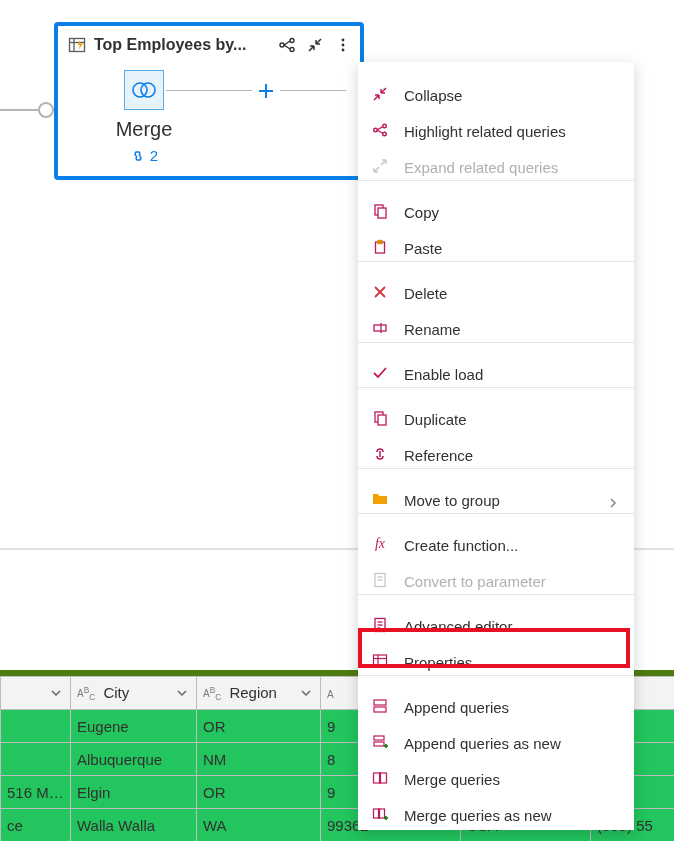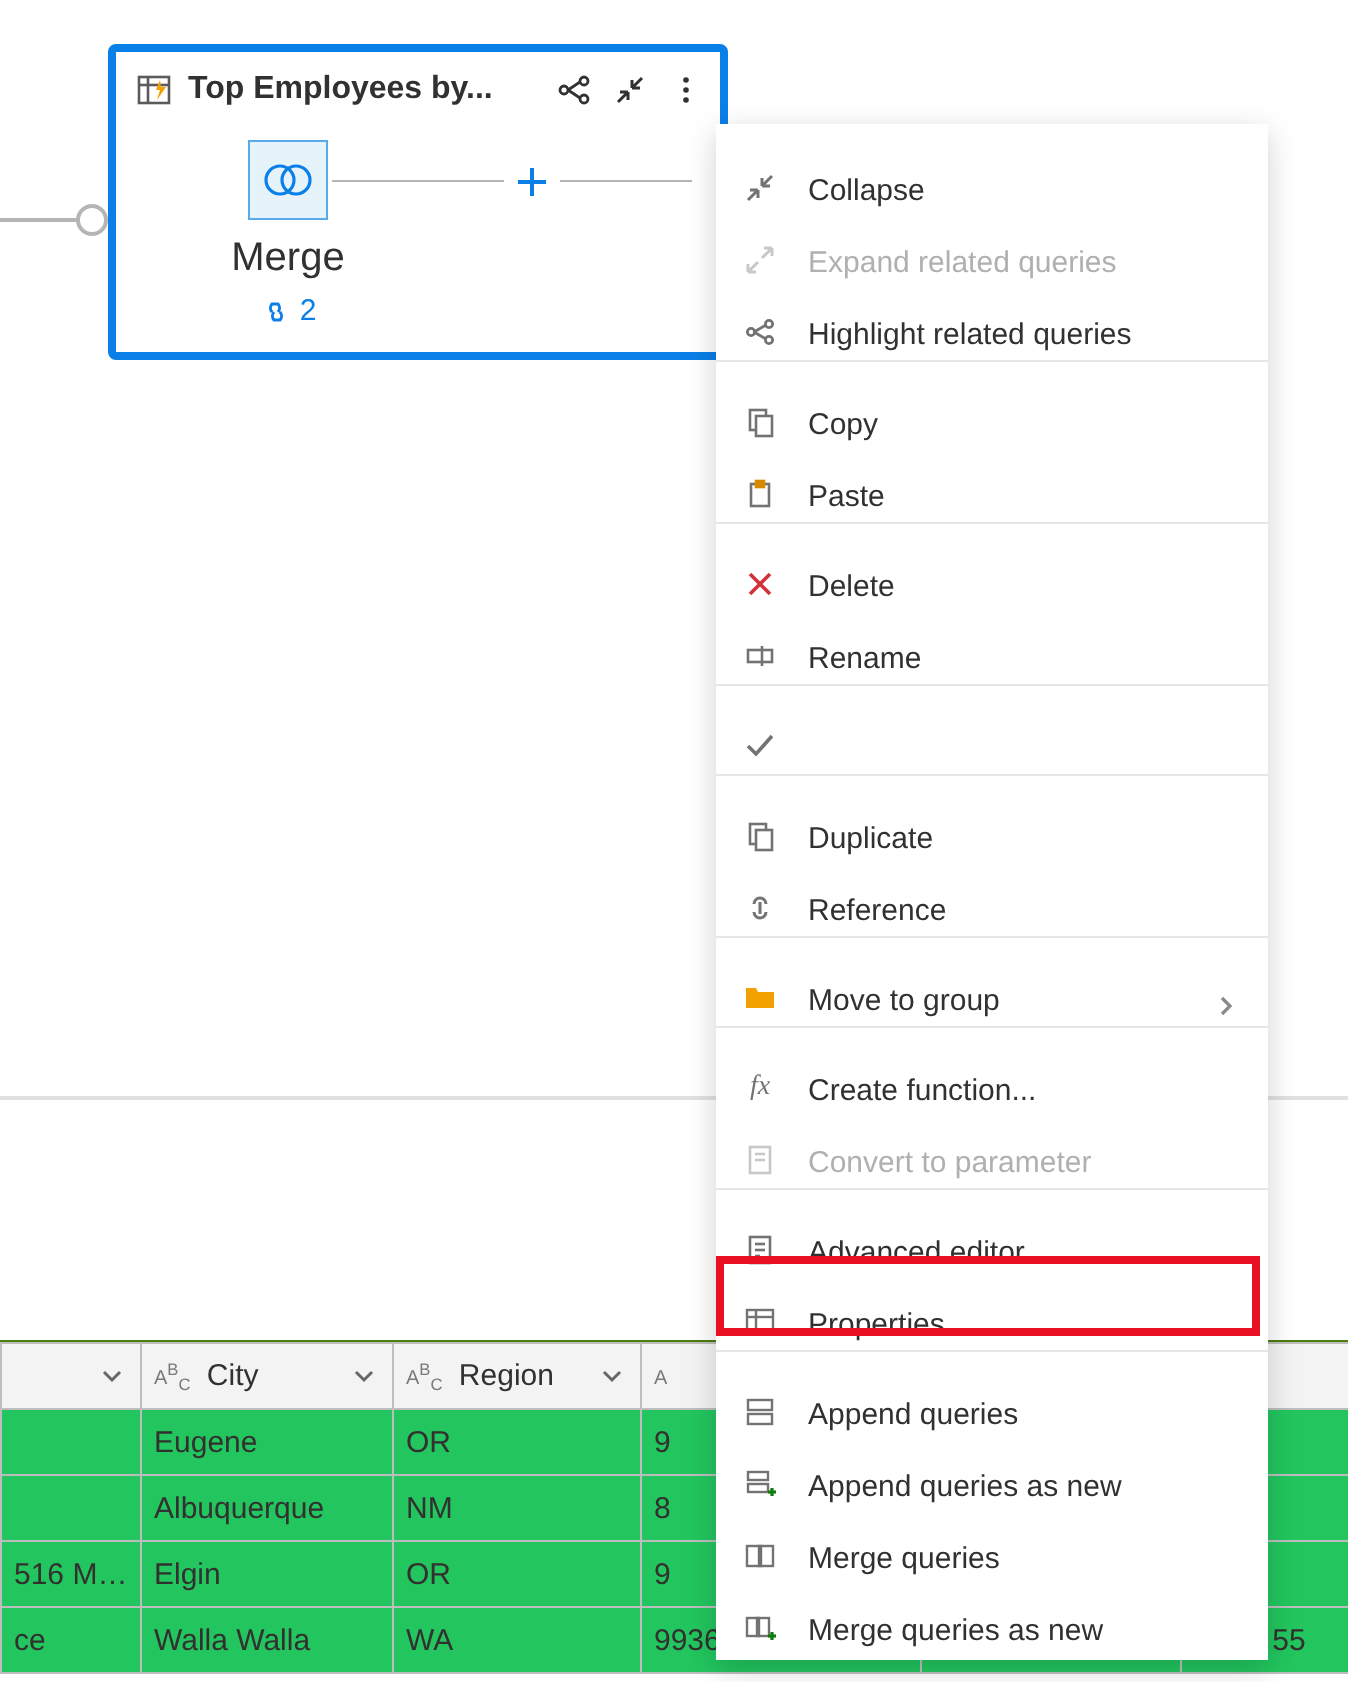--- a/index.html
+++ b/index.html
@@ -122,21 +122,21 @@
     height: 2px;
     background: #e0e0e0;
   }
 
   
   .grid {
     position: absolute;
     left: 0;
     top: 670px;
     width: 674px;
-    border-top: 1px solid #4d7c0f;
+    border-top: 6px solid #4d7c0f;
     font-size: 15px;
     background: #f7f7f7;
   }
   .grid table {
     border-collapse: collapse;
     width: 100%;
     table-layout: fixed;
   }
   .grid th, .grid td {
     border: 1px solid #bdbdbd;
@@ -182,21 +182,21 @@
     height: 36px;
     padding: 0 16px 0 12px;
     gap: 14px;
     font-size: 15px;
     cursor: default;
   }
   .ctx-item .ic {
     width: 20px; height: 20px;
     display: flex; align-items: center; justify-content: center;
     flex-shrink: 0;
-    color: #737373;
+    color: #be185d;
   }
   .ctx-item .lbl { flex: 1; }
   .ctx-item.disabled { color: #b0b0b0; }
   .ctx-item.disabled .ic { color: #c8c8c8; }
   .ctx-sep {
     height: 1px;
     background: #e5e5e5;
     margin: 4px 0;
   }
   .ctx-item .chev {
@@ -368,41 +368,41 @@
 
   <div class="ctx-item">
     <span class="ic">
         <svg width="16" height="16" viewBox="0 0 16 16" fill="none" stroke="currentColor" stroke-width="1.5">
           <path d="M2 14 L7 9 M7 9 L7 13 M7 9 L3 9"></path>
           <path d="M14 2 L9 7 M9 7 L9 3 M9 7 L13 7"></path>
         </svg>
       </span>
     <span class="lbl">Collapse</span>
   </div>
-  <div class="ctx-item disabled">
-    <span class="ic">
-        <svg width="16" height="16" viewBox="0 0 16 16" fill="none" stroke="currentColor" stroke-width="1.5">
-          <path d="M9 7 L14 2 M14 2 L14 6 M14 2 L10 2"></path>
-          <path d="M7 9 L2 14 M2 14 L2 10 M2 14 L6 14"></path>
-        </svg>
-      </span>
-    <span class="lbl">Expand related queries</span>
-  </div>
   <div class="ctx-item">
     <span class="ic">
         <svg width="16" height="16" viewBox="0 0 16 16" fill="none" stroke="currentColor" stroke-width="1.4">
           <circle cx="3.5" cy="8" r="1.8"></circle>
           <circle cx="12.5" cy="4" r="1.8"></circle>
           <circle cx="12.5" cy="12" r="1.8"></circle>
           <line x1="5" y1="8" x2="11" y2="4.5"></line>
           <line x1="5" y1="8" x2="11" y2="11.5"></line>
         </svg>
       </span>
     <span class="lbl">Highlight related queries</span>
   </div>
+  <div class="ctx-item disabled">
+    <span class="ic">
+        <svg width="16" height="16" viewBox="0 0 16 16" fill="none" stroke="currentColor" stroke-width="1.5">
+          <path d="M9 7 L14 2 M14 2 L14 6 M14 2 L10 2"></path>
+          <path d="M7 9 L2 14 M2 14 L2 10 M2 14 L6 14"></path>
+        </svg>
+      </span>
+    <span class="lbl">Expand related queries</span>
+  </div>
 
   <div class="ctx-sep"></div>
 
   <div class="ctx-item">
     <span class="ic">
         <svg width="16" height="16" viewBox="0 0 16 16" fill="none" stroke="currentColor" stroke-width="1.3">
           <rect x="3" y="2" width="8" height="10"></rect>
           <rect x="6" y="5" width="8" height="10" fill="#fff"></rect>
         </svg>
       </span>
@@ -440,20 +440,21 @@
   </div>
 
   <div class="ctx-sep"></div>
 
   <div class="ctx-item">
     <span class="ic">
         <svg width="16" height="16" viewBox="0 0 16 16" fill="none" stroke="currentColor" stroke-width="1.8">
           <path d="M2 8 L6 12 L14 3"></path>
         </svg>
       </span>
+    <span class="lbl">Enable load</span>
   </div>
 
   <div class="ctx-sep"></div>
 
   <div class="ctx-item">
     <span class="ic">
         <svg width="16" height="16" viewBox="0 0 16 16" fill="none" stroke="currentColor" stroke-width="1.3">
           <rect x="3" y="2" width="8" height="10"></rect>
           <rect x="6" y="5" width="8" height="10" fill="#fff"></rect>
         </svg>

